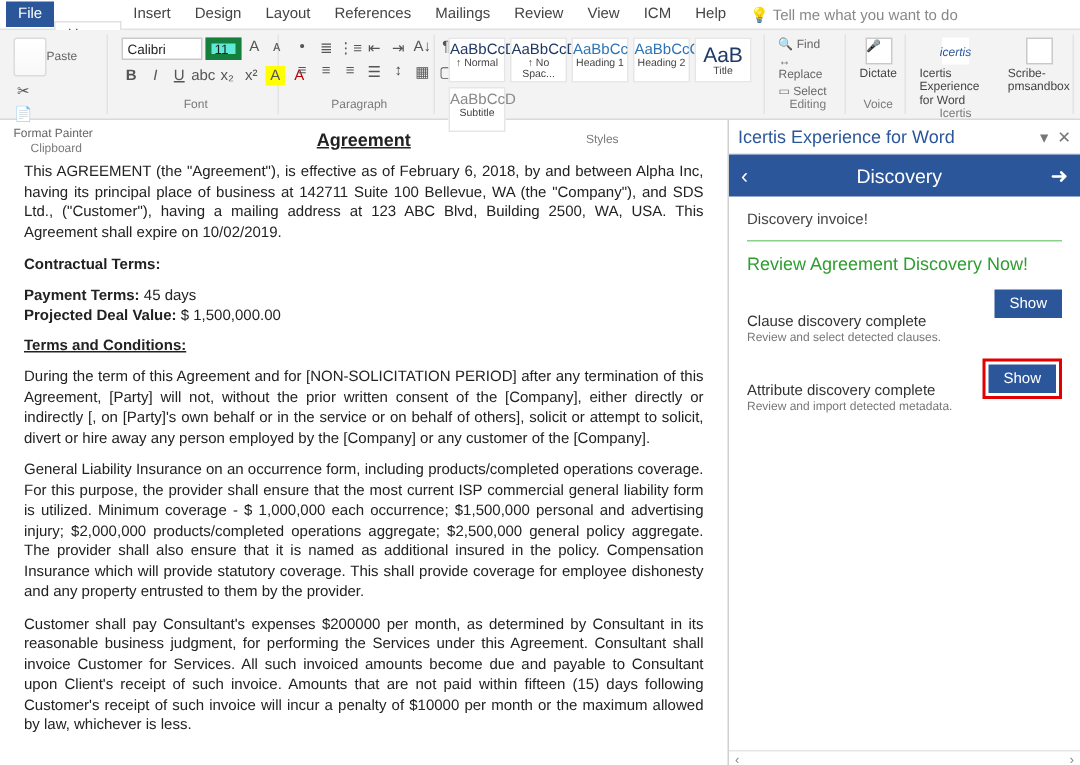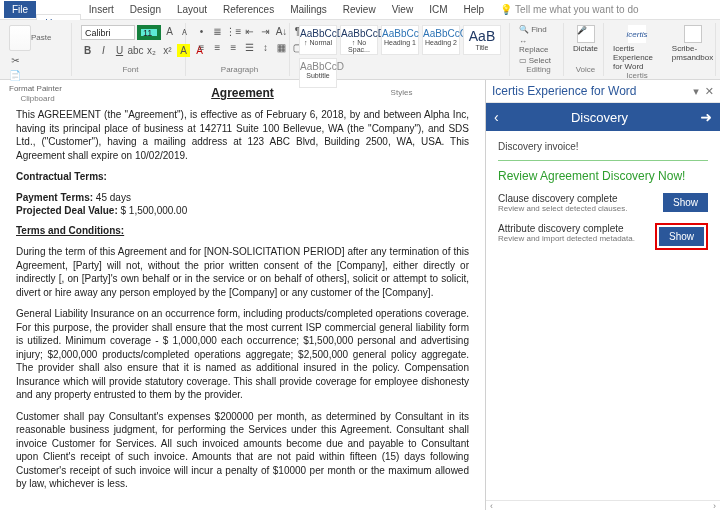--- a/index.html
+++ b/index.html
@@ -41,21 +41,21 @@
   .pane-header { background:#2b579a; color:#fff; height:28px; display:flex; align-items:center; justify-content:space-between; padding:0 8px; }
   .pane-header .nav { font-size:14px; }
   .pane-header .title { font-size:13px; }
   .pane-body { padding:10px 12px; font-size:10px; color:#444; flex:1; text-align:justify; }
   .pane-body .hl { font-weight:500; margin-bottom:4px; }
   .pane-body ul { list-style:disc; padding-left:14px; margin-bottom:10px; }
   .pane-body li { margin-bottom:5px; line-height:1.35; }
   .pane-body .divider { border-top:1px solid #8bd08b; margin:8px 0; }
   .pane-body .review-now { color:#2e9e2e; font-size:12px; font-weight:500; margin-bottom:10px; }
   .disc-row { display:flex; justify-content:space-between; align-items:flex-start; margin-bottom:10px; }
-  .disc-row .txt { flex:1; padding-right:6px; }
+  .disc-row .txt { flex:1; padding-right:6px;margin-top:16px; }
   .disc-row .lbl { font-size:10px; color:#333; }
   .disc-row .sub { font-size:8px; color:#777; }
   .showbtn { background:#2b579a; color:#fff; border:none; padding:4px 10px; font-size:10px; cursor:pointer; }
   .highlight-box { border:2px solid #e30000; padding:2px; }
   .pane-scroll { height:10px; border-top:1px solid #e6e6e6; display:flex; justify-content:space-between; align-items:center; padding:0 4px; color:#888; font-size:9px; }
 </style>
 </head>
 <body>
 
 <div class="tabbar">

